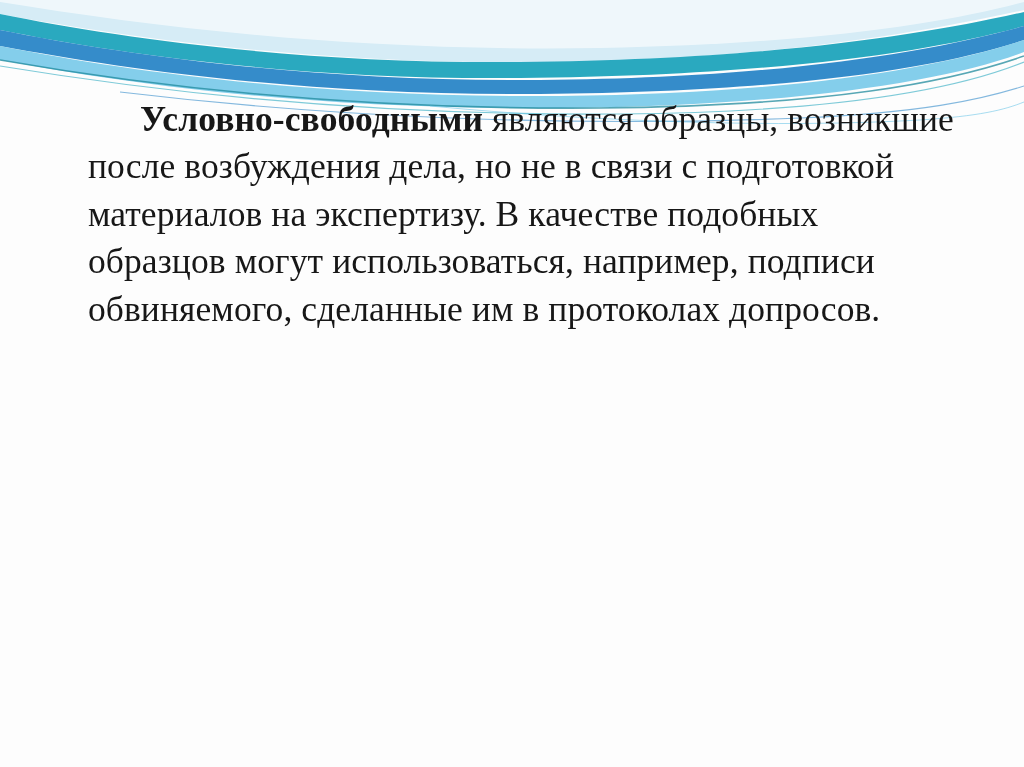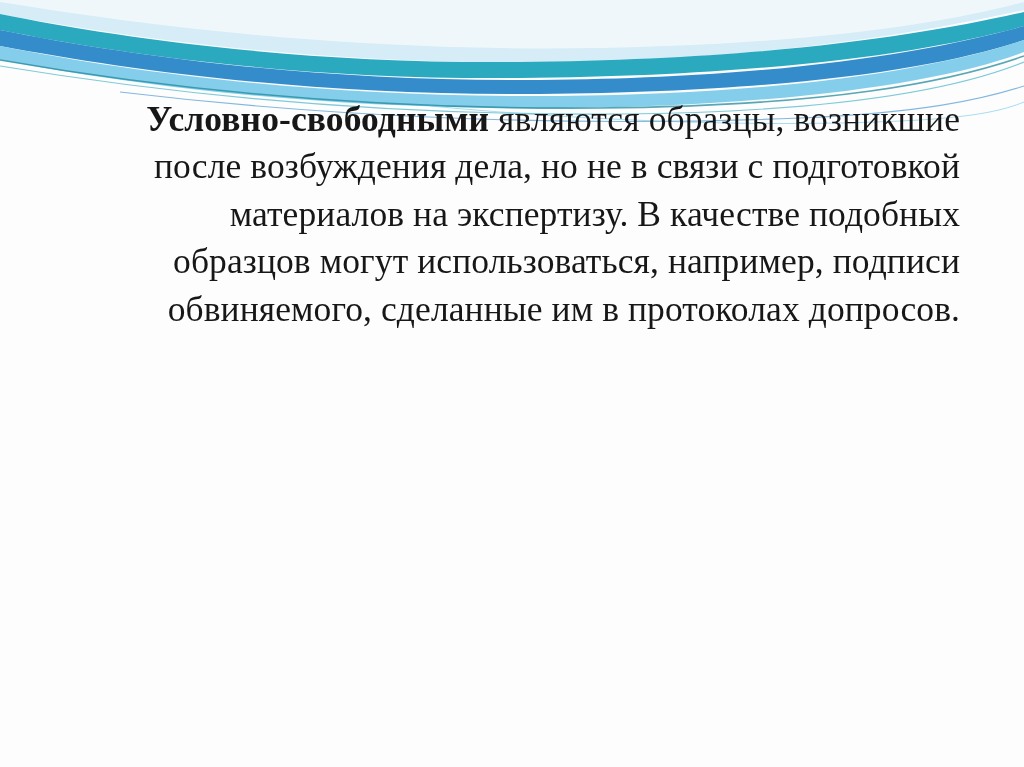--- a/index.html
+++ b/index.html
@@ -34,21 +34,21 @@
     left: 88px;
     top: 96px;
     width: 872px;
   }
   .body-text {
     font-family: "Liberation Serif", serif;
     font-size: 35.5px;
     line-height: 1.335;
     color: #171717;
     text-indent: 52px;
-    text-align: right;
+    text-align: left;
     margin: 0;
     letter-spacing: 0.1px;
   }
   .body-text b {
     font-weight: bold;
   }
 </style>
 </head>
 <body>
 

